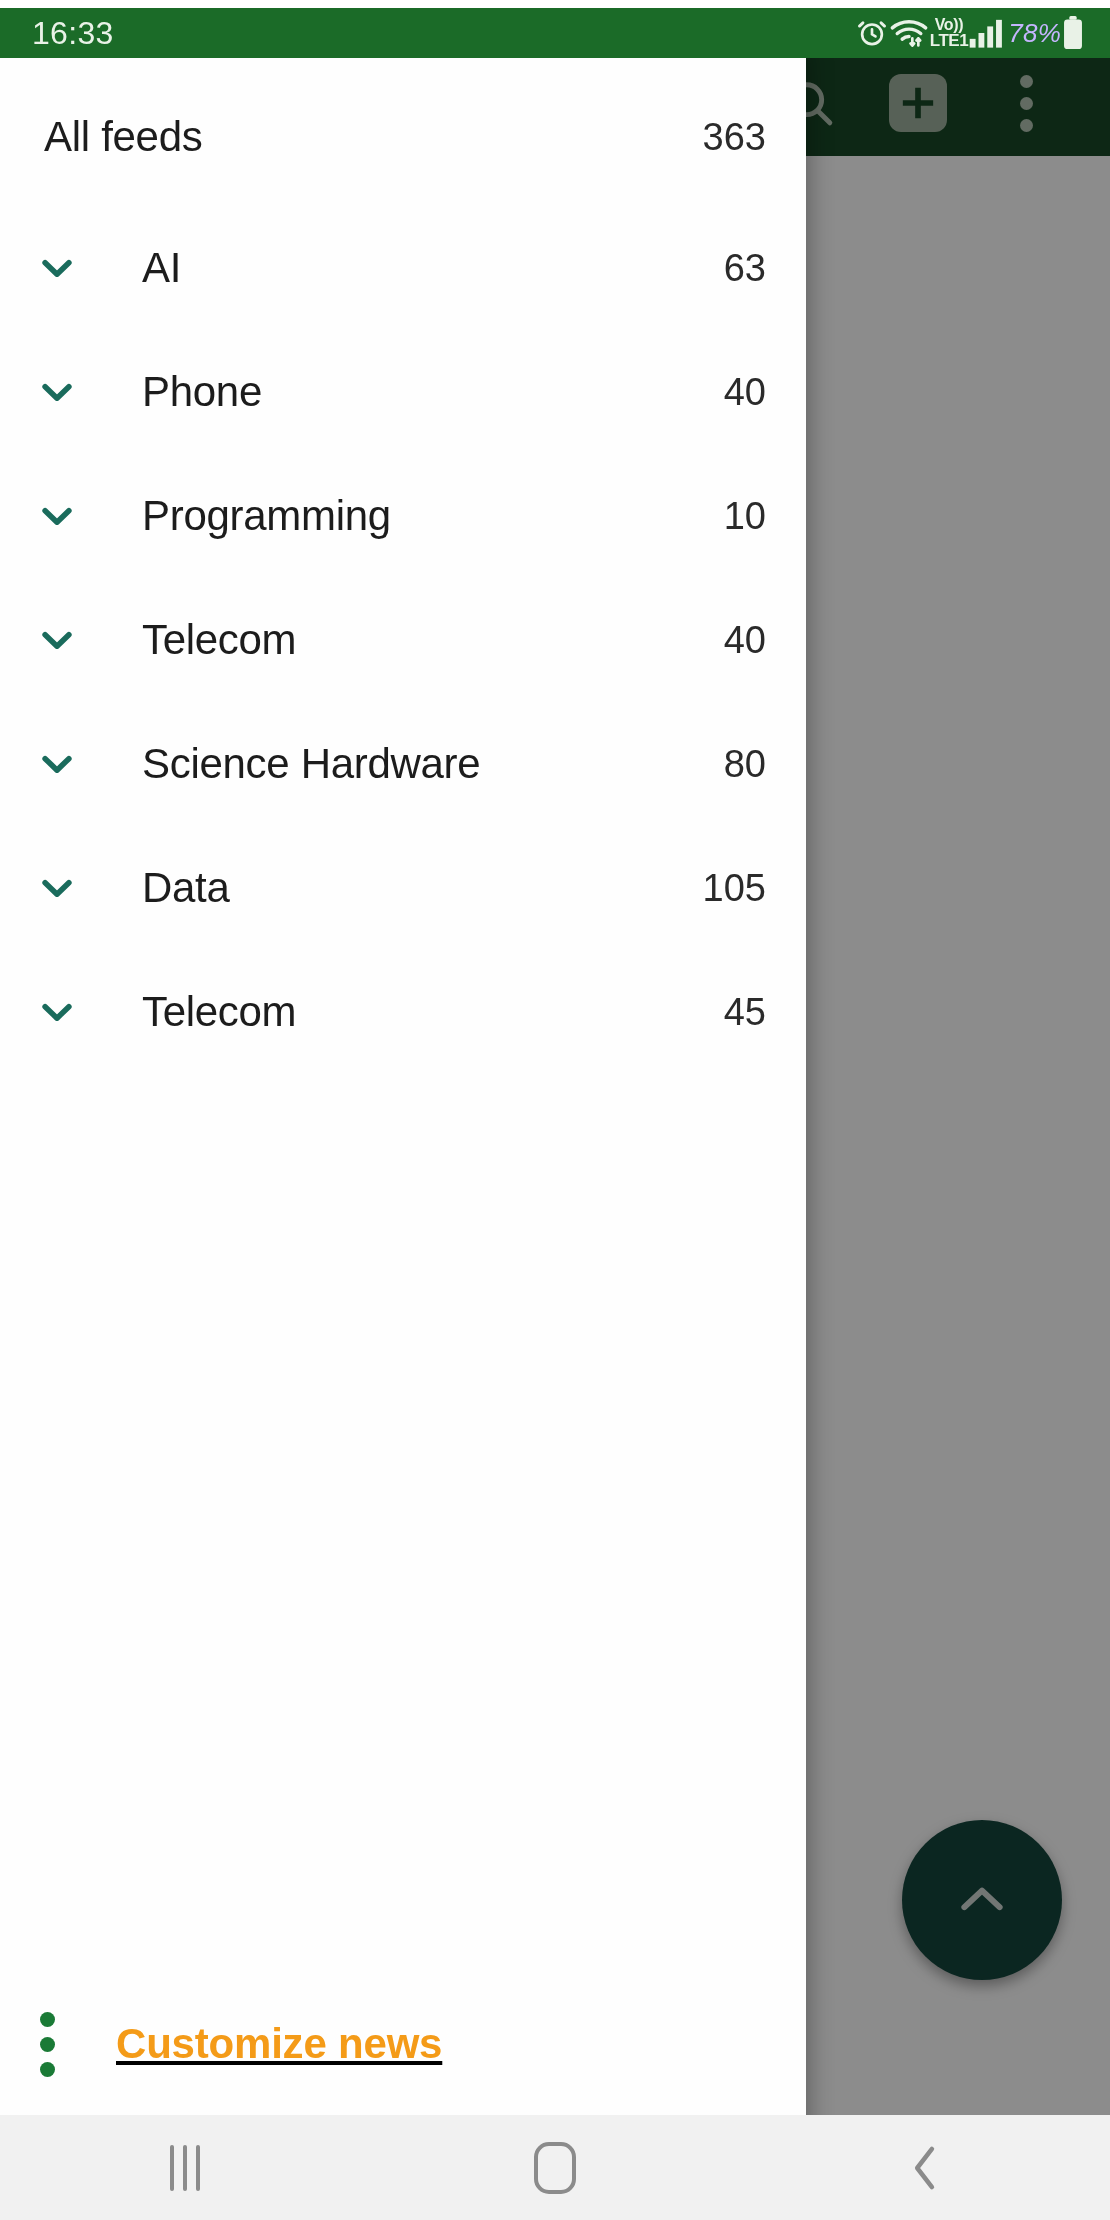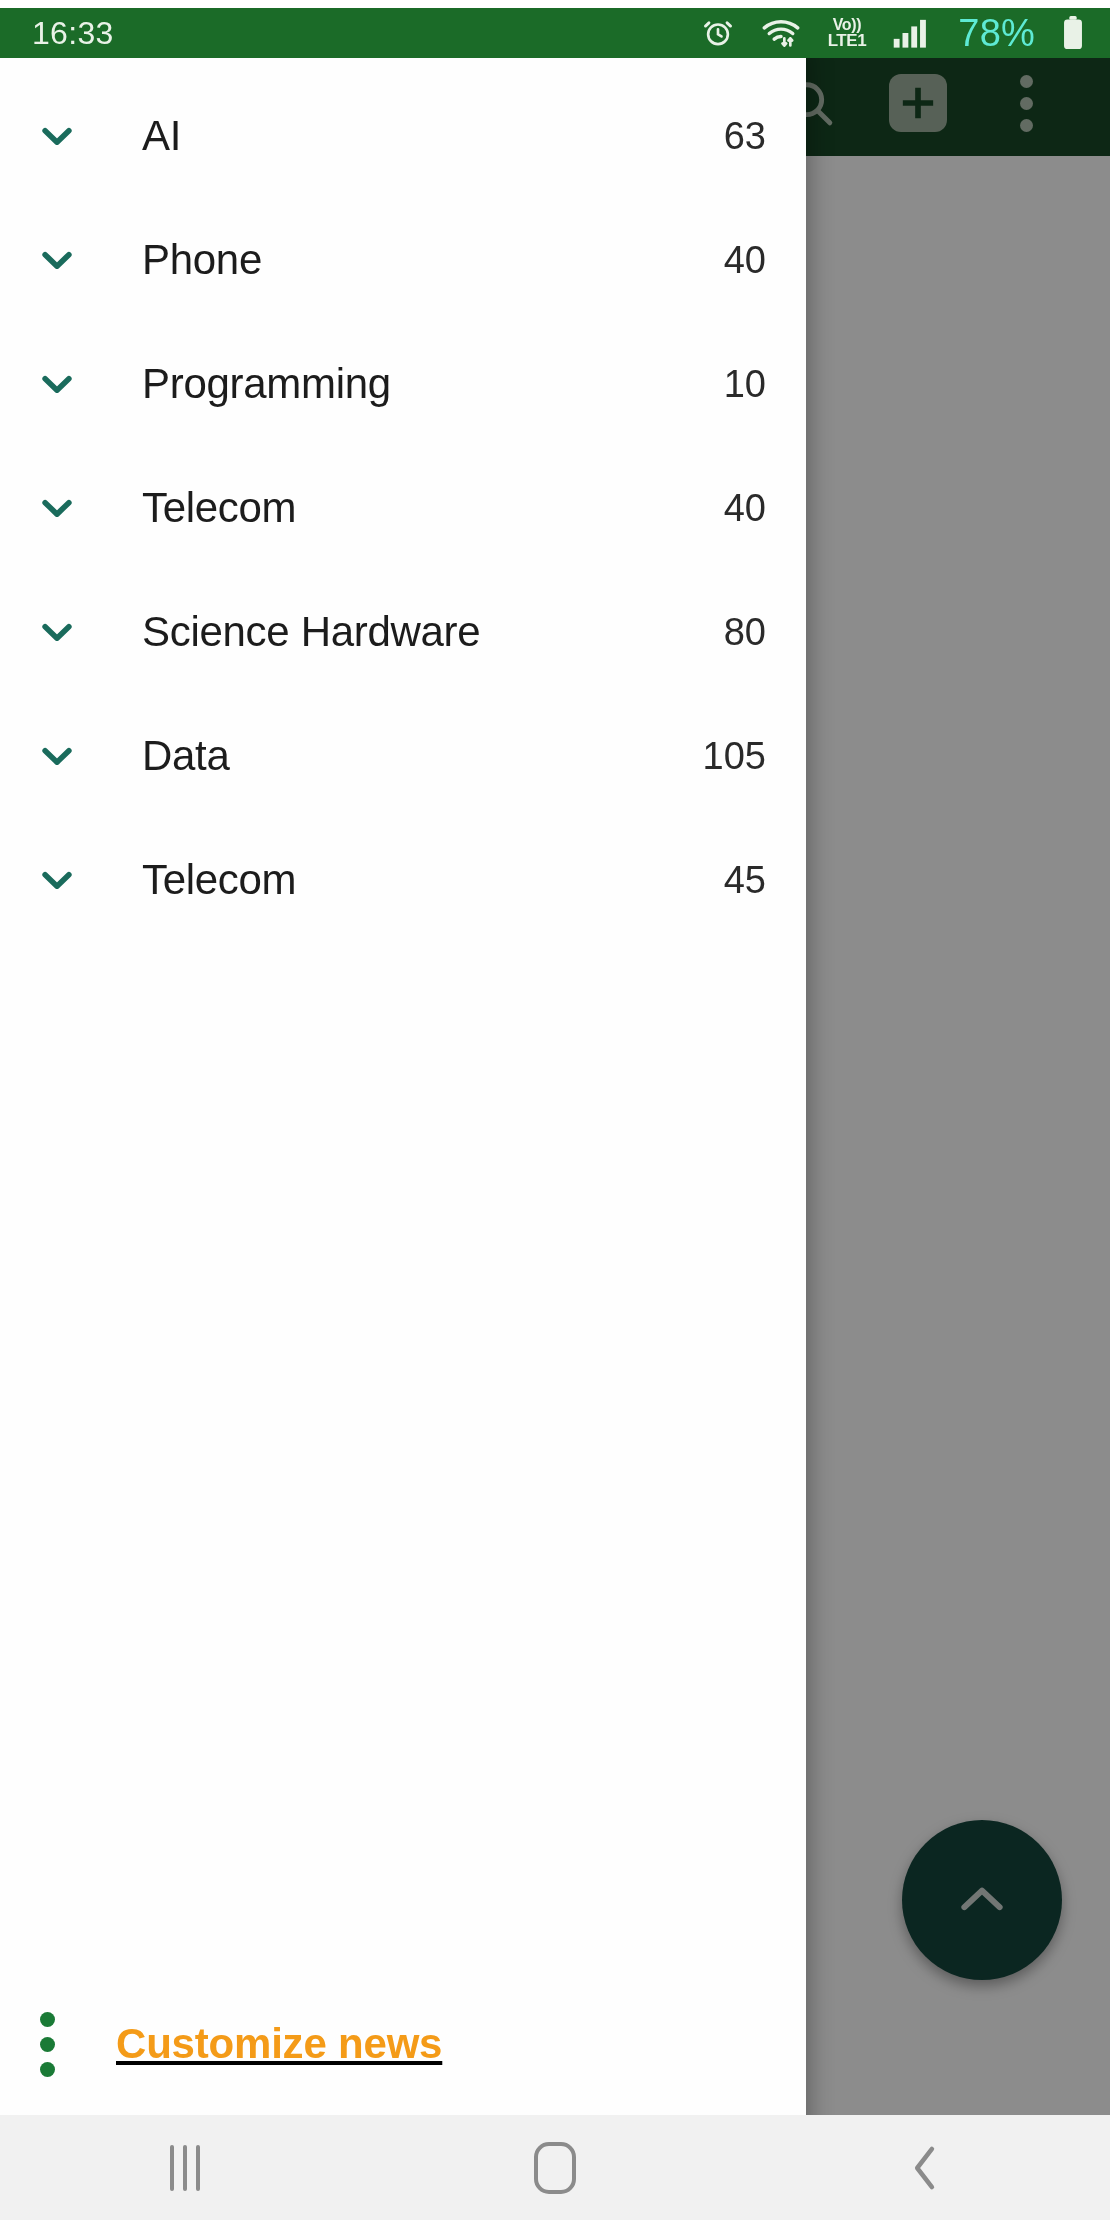--- a/index.html
+++ b/index.html
@@ -14,23 +14,23 @@
 
   
   .statusbar {
     position:absolute; top:8px; left:0; width:1110px; height:50px;
     background:#1b6b28;
     display:flex; align-items:center; justify-content:space-between;
     padding:0 26px 0 32px;
     z-index:60;
   }
   .status-clock { color:#e9f2e7; font-size:32px; letter-spacing:.3px; }
-  .status-right { display:flex; align-items:center; gap:27px; }
+  .status-right { display:flex; align-items:center; gap:1px; }
   .status-right svg { display:block; }
-  .status-batt-text { color:#5eead4; font-size:38px; letter-spacing:.2px; }
+  .status-batt-text { color:#c4b5fd; font-size:26px; letter-spacing:.2px;font-style:italic; }
   .volte-block { display:flex; flex-direction:column; align-items:center; line-height:1; }
   .volte-top { color:#e9f2e7; font-size:16px; font-weight:bold; letter-spacing:-.3px; }
   .volte-bot { color:#e9f2e7; font-size:17px; font-weight:bold; letter-spacing:-.4px; margin-top:-1px; }
 
   
   .app-behind {
     position:absolute; top:50px; left:0; width:1110px; height:2115px;
     background:#ffffff; z-index:5;
   }
   .appbar {
@@ -245,20 +245,24 @@
         <path d="M5.6 14.6L12 8.6l6.4 6" fill="none" stroke="#cfd8d4" stroke-width="2.2" stroke-linecap="round" stroke-linejoin="round"></path>
       </svg>
     </div>
 
     <div class="scrim-top"></div>
     <div class="scrim"></div>
   </div>
 
   <div class="drawer">
 
+    <div class="drawer-head">
+      <span class="title">All feeds</span>
+      <span class="count">363</span>
+    </div>
 
     <div class="feed-list">
 
       <div class="feed-row">
         <span class="chev-wrap">
           <svg width="46" height="46" viewBox="0 0 24 24">
             <path d="M5.8 9.2L12 15.2l6.2-6" fill="none" stroke="#1a6b5c" stroke-width="2.9" stroke-linecap="round" stroke-linejoin="round"></path>
           </svg>
         </span>
         <span class="feed-label">AI</span>

